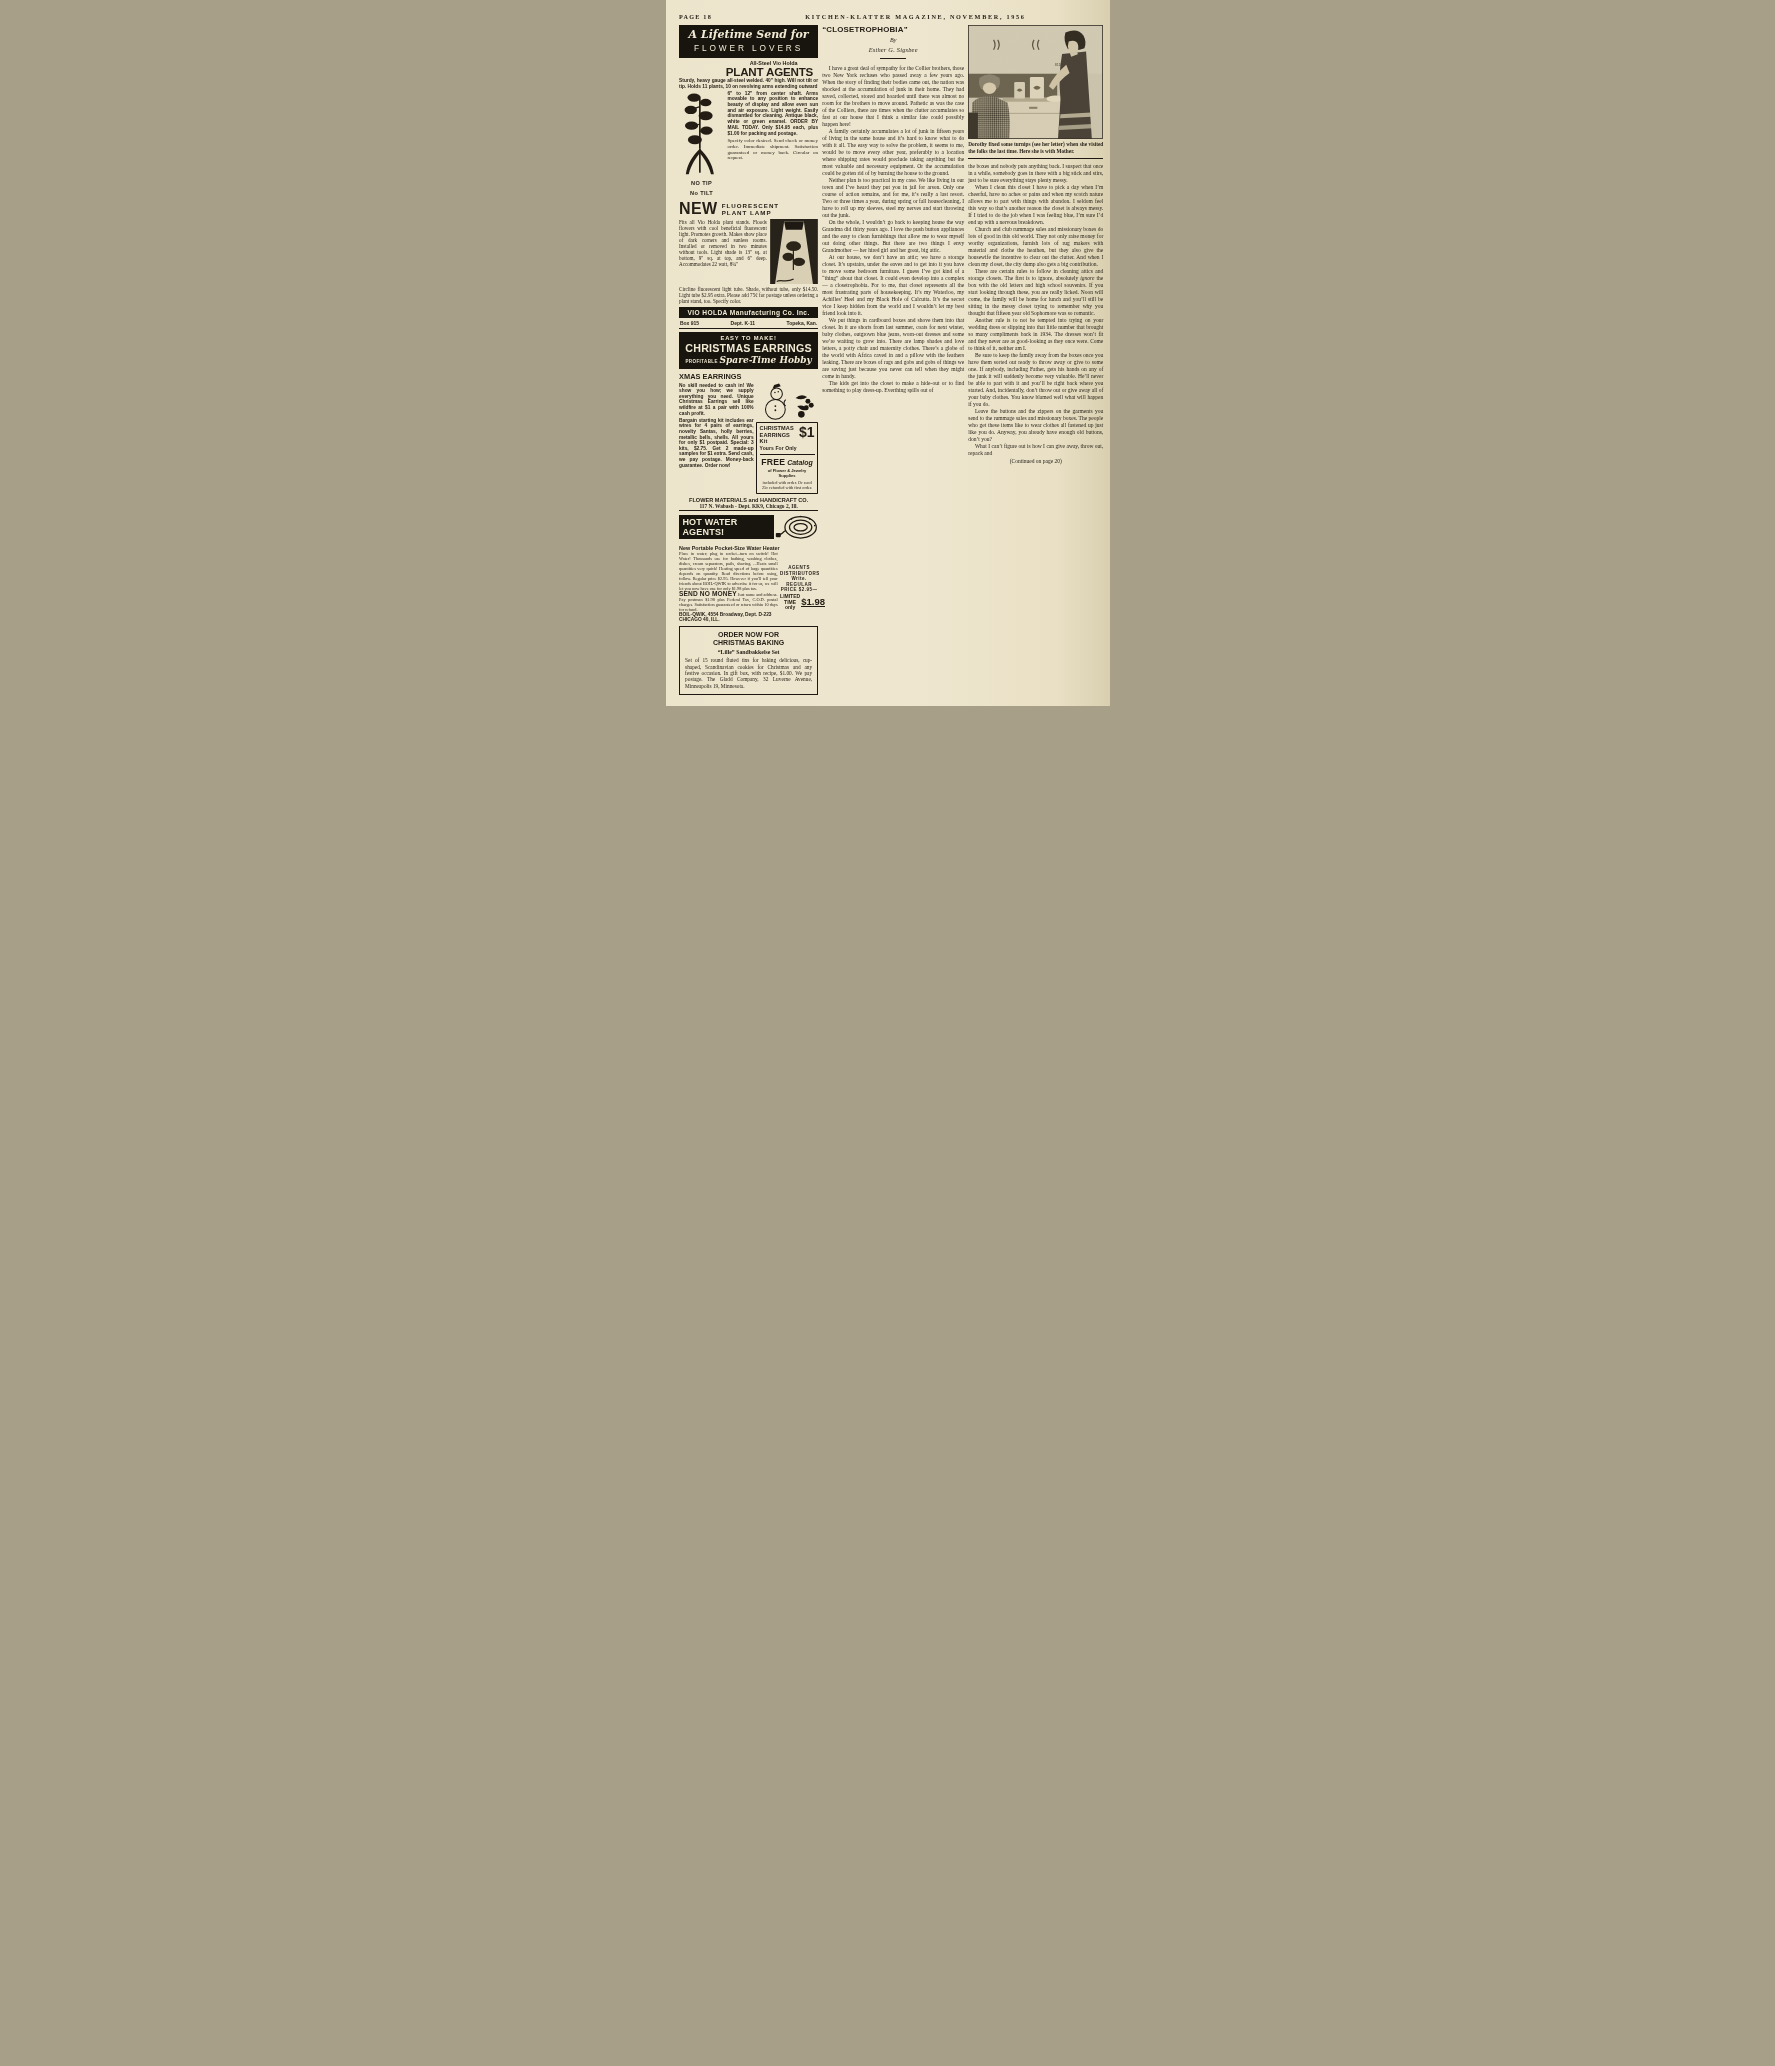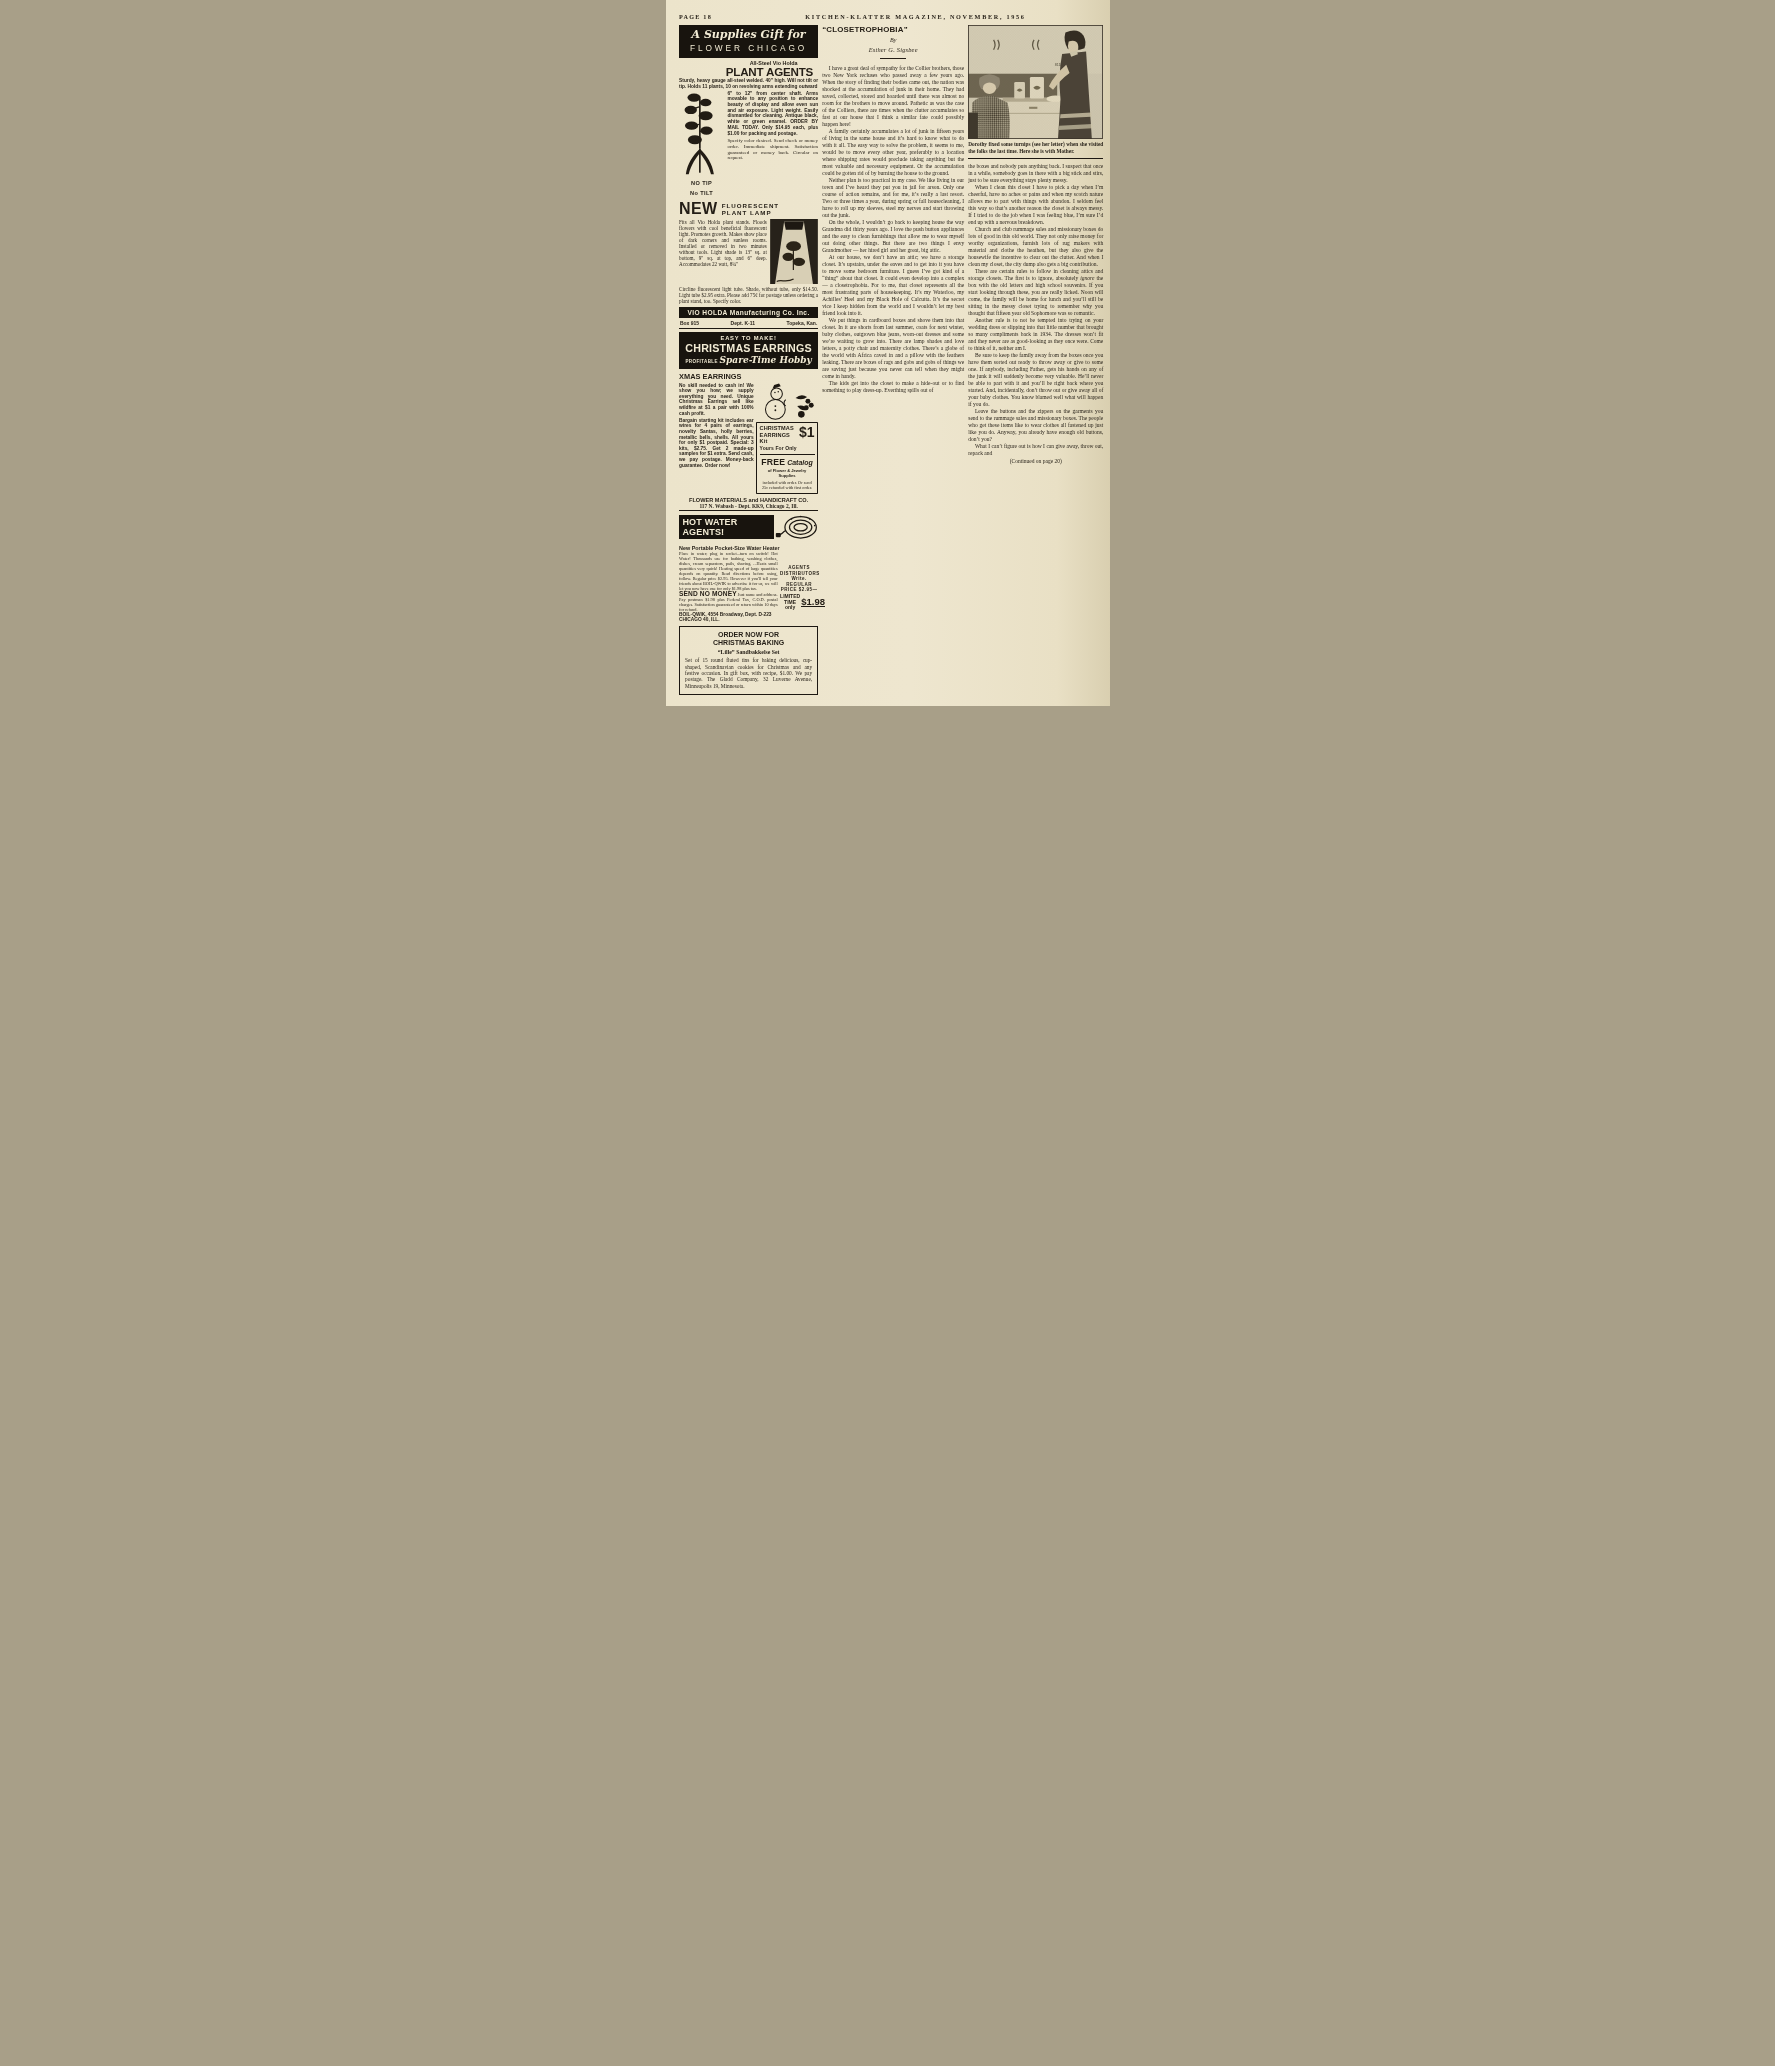--- a/index.html
+++ b/index.html
@@ -112,22 +112,22 @@
     <span>PAGE 18</span>
     <span class="mtitle">KITCHEN-KLATTER MAGAZINE, NOVEMBER, 1956</span>
   </header>
 
   <div class="cols">
 
     <div class="col-left">
 
       <section>
         <div class="box-black lifetime">
-          <div class="l1">A Supplies Gift for</div>
-          <div class="l2">FLOWER CHICAGO</div>
+          <div class="l1">A Lifetime Send for</div>
+          <div class="l2">FLOWER LOVERS</div>
         </div>
         <div class="allsteel">All-Steel Vio Holda</div>
         <div class="ps-title">PLANT AGENTS</div>
         <p class="ad-bold">Sturdy, heavy gauge all-steel welded. 40" high. Will not tilt or tip. Holds 11 plants, 10 on revolving arms extending outward</p>
         <div class="ps-row">
           <div class="ps-left">
             <svg width="43" height="85" viewBox="0 0 104 206">
               <g fill="#221c14">
                 <ellipse cx="34" cy="16" rx="16" ry="10"></ellipse>
                   <ellipse cx="62" cy="28" rx="14" ry="9"></ellipse>

